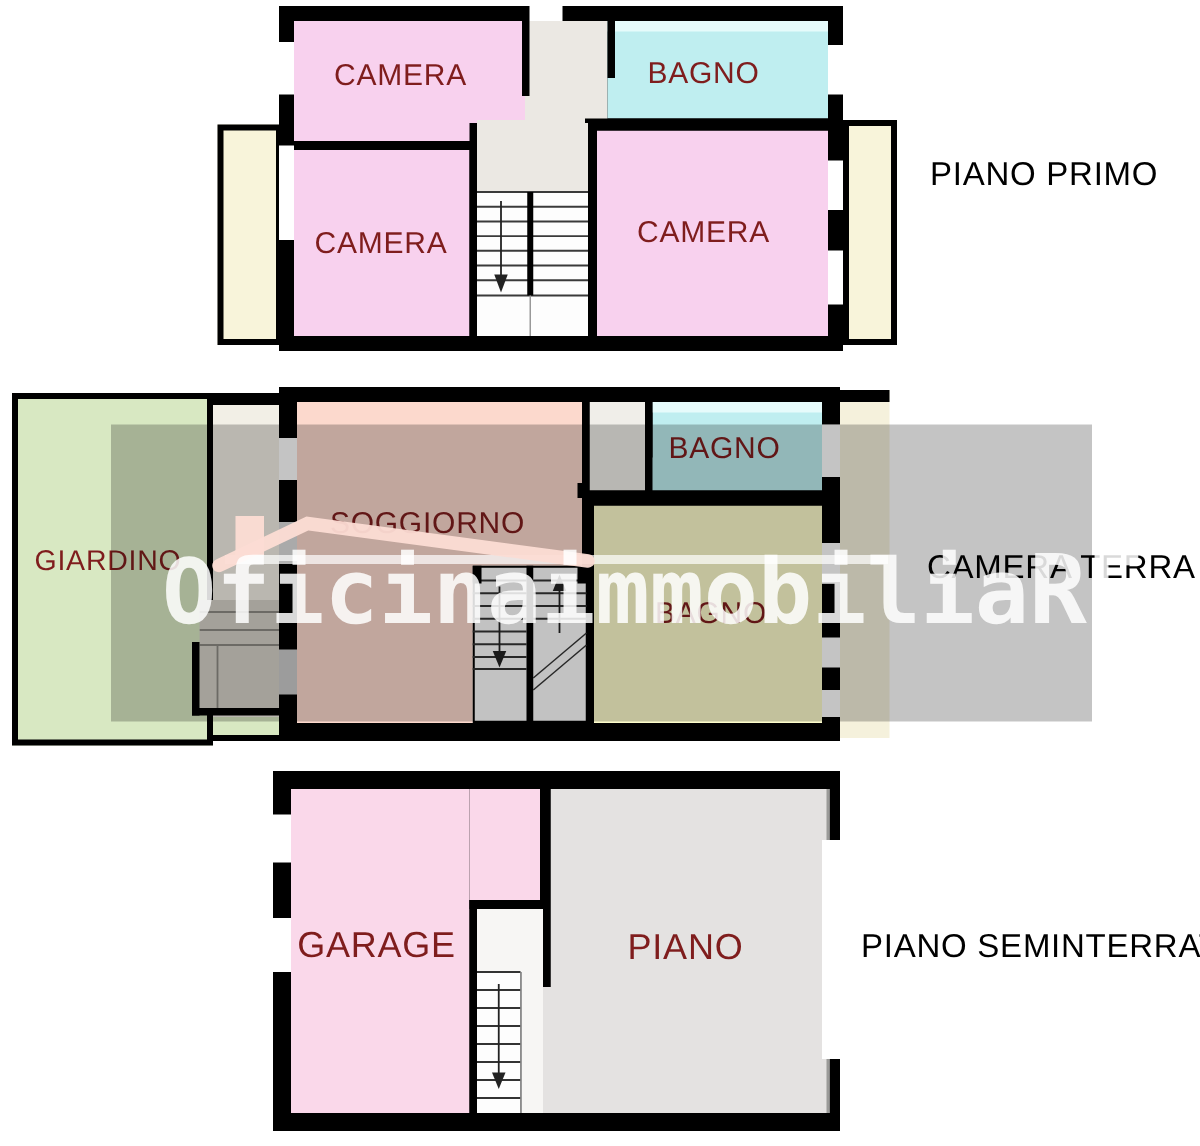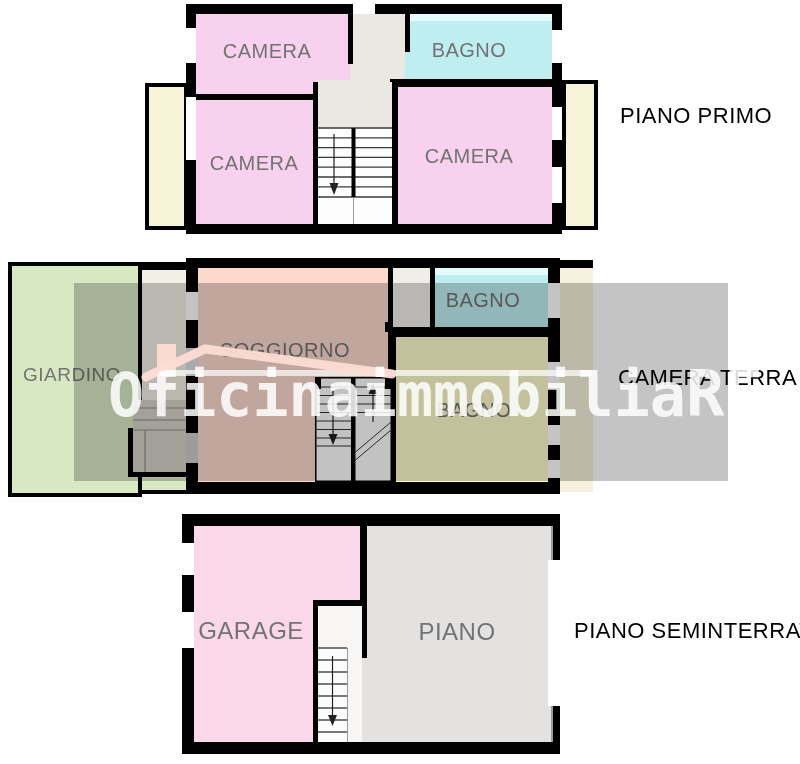--- a/index.html
+++ b/index.html
@@ -1,21 +1,21 @@
 <!DOCTYPE html>
 <html><head>
 <meta charset="utf-8">
 <style>
   html,body{margin:0;padding:0;background:#fff;}
   .canvas{position:relative;width:800px;height:764px;background:#ffffff;overflow:hidden;
           font-family:"Liberation Sans",sans-serif;}
   .abs{position:absolute;}
   .wall{position:absolute;background:#000;}
   .win{position:absolute;background:#fff;}
-  .room-label{position:absolute;transform:translate(-50%,-50%);color:#737373;
+  .room-label{position:absolute;transform:translate(-50%,-50%);color:#7f1d1d;
               font-size:20px;letter-spacing:0.5px;white-space:nowrap;z-index:10;}
   .room-label.big{font-size:24px;}
   .floor-label{position:absolute;color:#000000;font-size:22px;letter-spacing:0.5px;
                white-space:nowrap;z-index:10;}
   
   .camera{background:#f8d1ee;}
   .bagno{background:#bfeef0;}
   .bagno-band{background:#e6fbfb;}
   .hall{background:#ebe8e3;}
   .cream{background:#f8f4da;}

